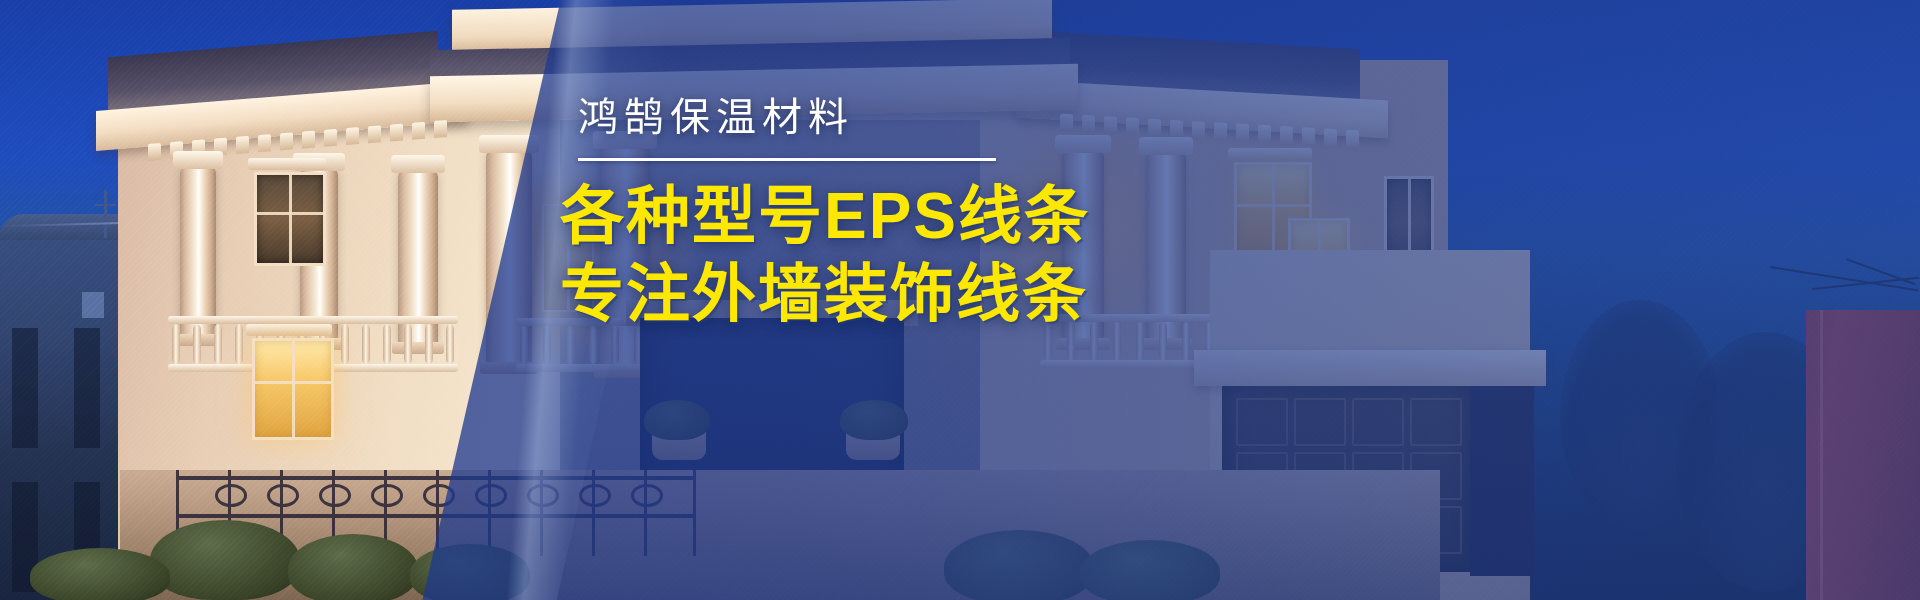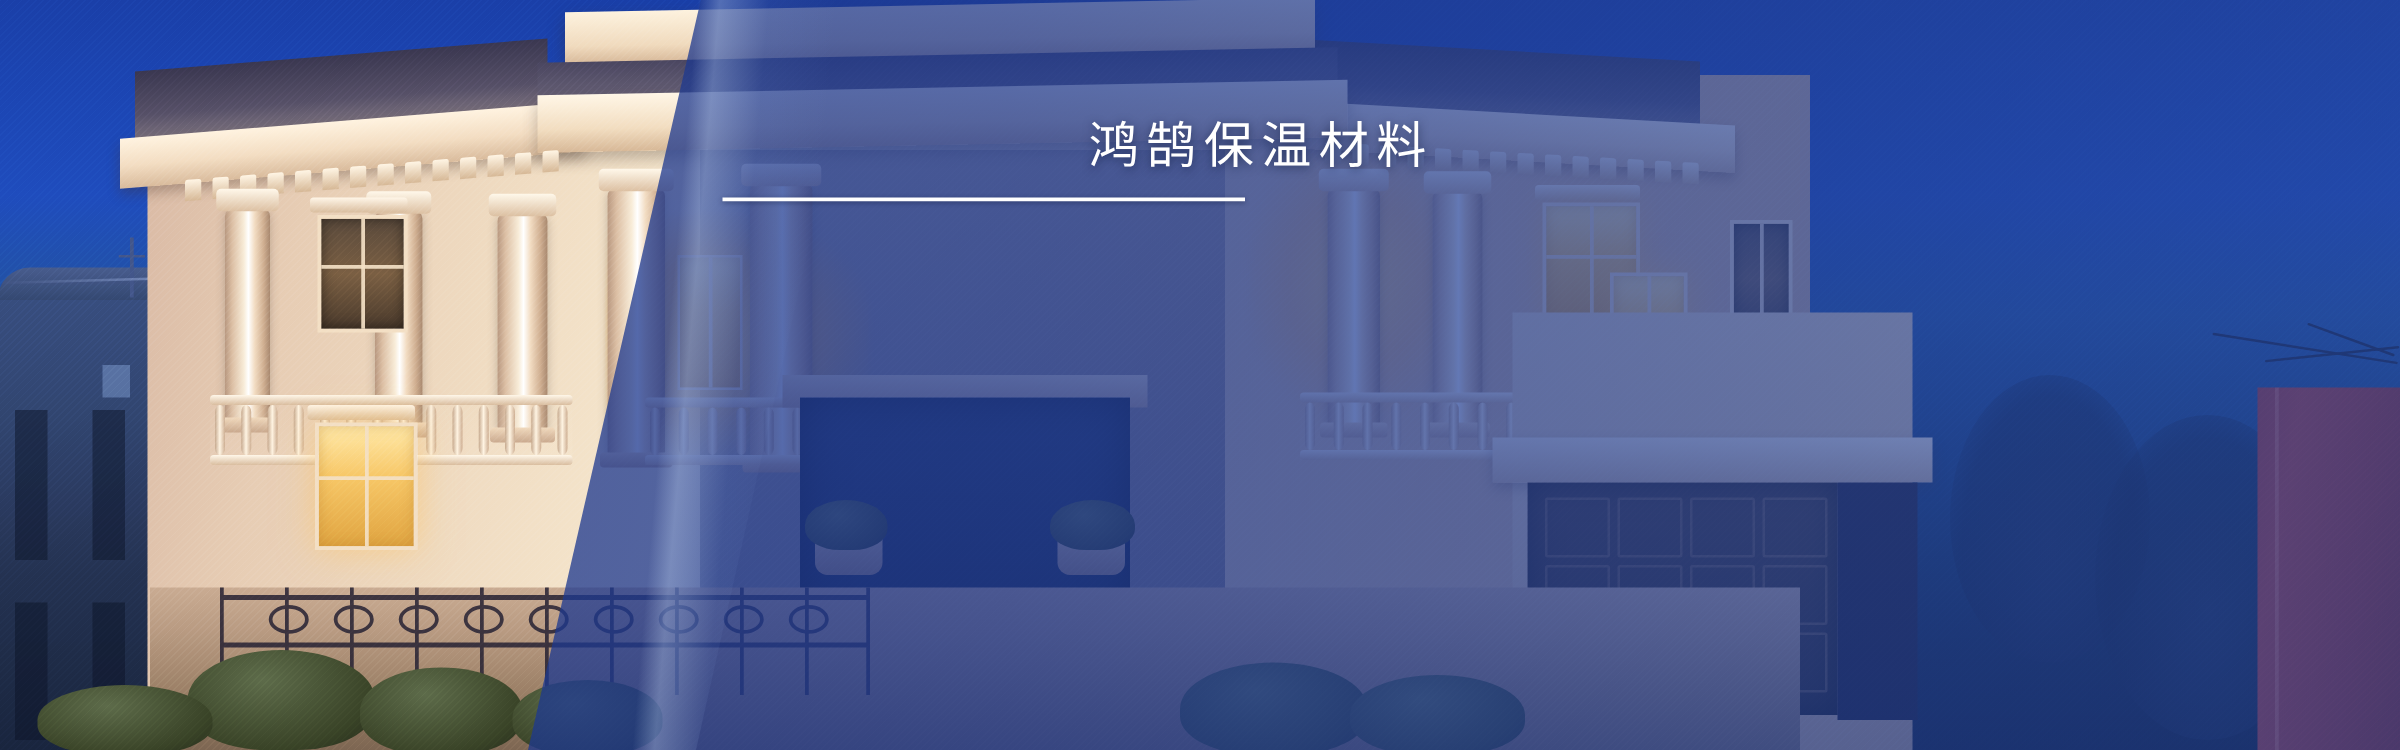--- a/index.html
+++ b/index.html
@@ -8,21 +8,20 @@
     padding: 0;
     background: #0d1b3e;
   }
   #banner {
     position: relative;
     width: 1920px;
     height: 600px;
     overflow: hidden;
     font-family: "Liberation Sans", "DejaVu Sans", sans-serif;
     background: #7f1d1d;
-    text-align: center;
   }
 
   
   .sky {
     position: absolute;
     inset: 0;
     background:
       linear-gradient(180deg,
         #1a3fa8 0%,
         #1c46b4 14%,
@@ -640,17 +639,19 @@
   <div class="halftone"></div>
 
   <div class="overlay-panel"></div>
   <div class="overlay-edge"></div>
 
   <div class="text-block">
     <div class="brand">鸿鹄保温材料</div>
 
     <div class="divider"></div>
 
-
+    <div class="headline first">各种型号EPS线条</div>
+
+    <div class="headline second">专注外墙装饰线条</div>
 
   </div>
 
 </div>
 
 </body></html>

